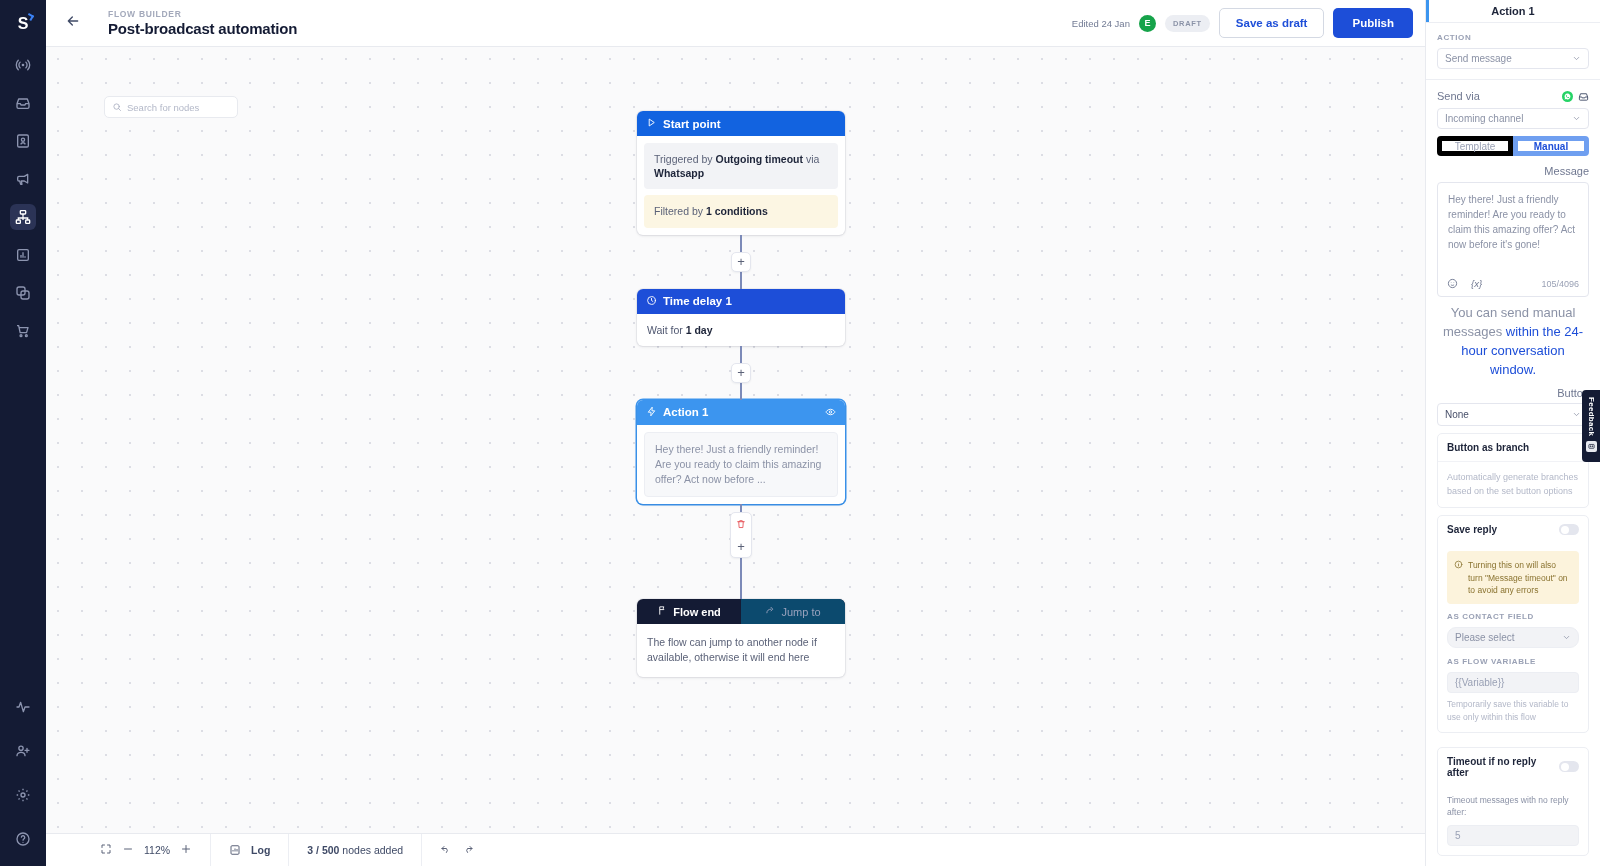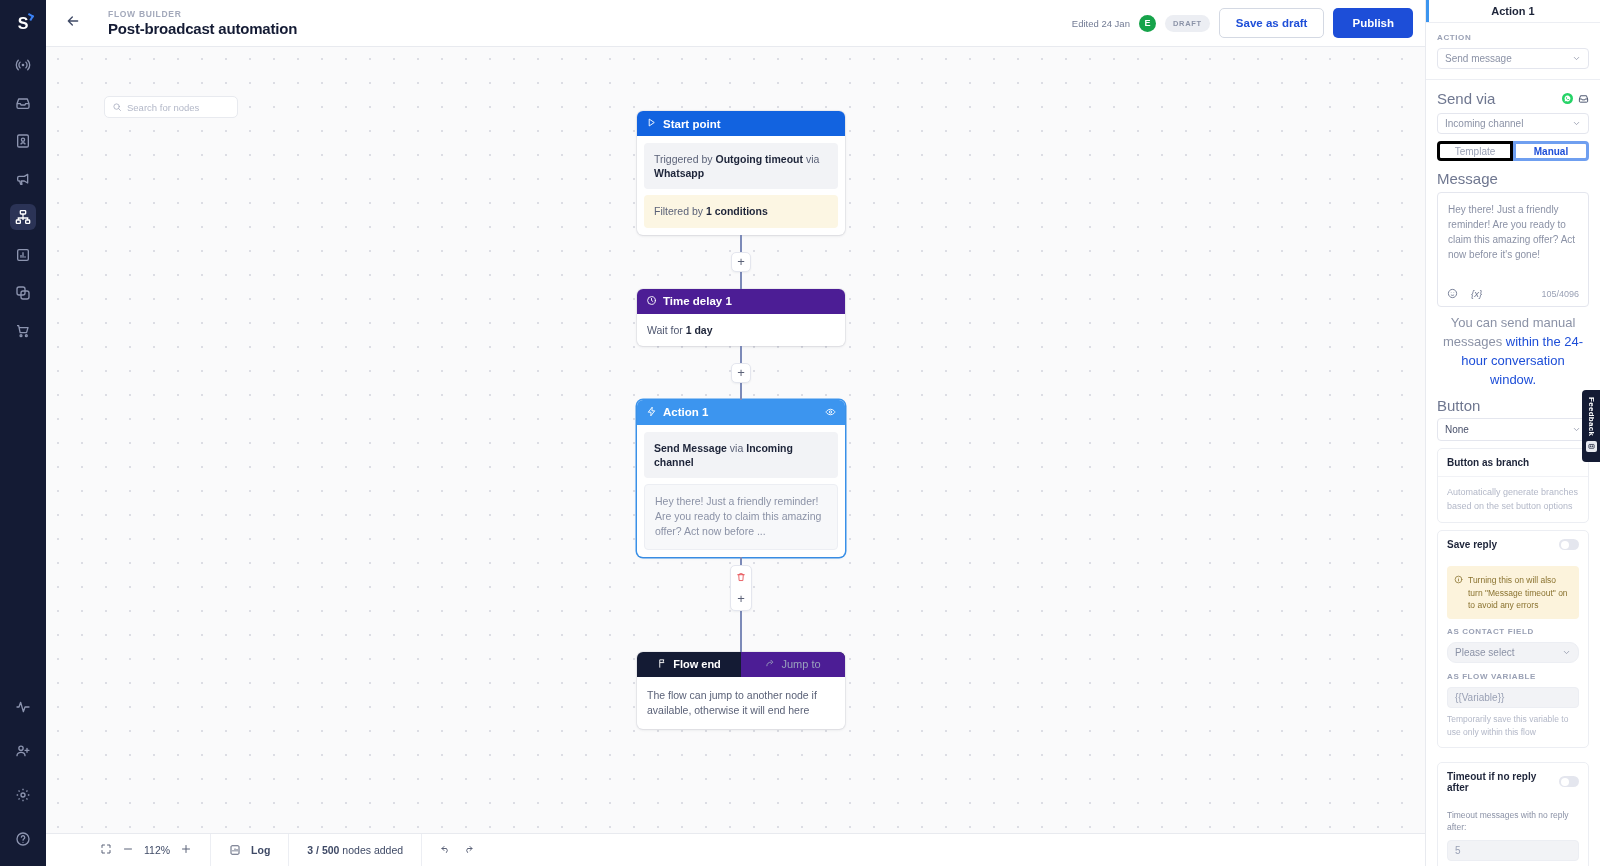--- a/index.html
+++ b/index.html
@@ -112,21 +112,21 @@
   
   #flow { position: absolute; left: 591px; top: 64px; width: 208px; z-index: 3; }
   .node { width: 208px; border-radius: 6px; background: #fff;
           box-shadow: 0 1px 3px rgba(20,27,52,.10), 0 0 0 1px rgba(20,27,52,.05); overflow: hidden; }
   .node-hd {
     height: 25px; display: flex; align-items: center; gap: 6px;
     padding: 0 9px; color: #fff; font-size: 11.5px; font-weight: 700;
   }
   .node-hd svg { width: 11px; height: 11px; flex: 0 0 11px; }
   .hd-start { background: #1263e0; }
-  .hd-delay { background: #4c1d95; align-items: center; }
+  .hd-delay { background: #1d4ed8; align-items: center; }
   .hd-action { background: #3c95ef; }
   .node-body { padding: 7px; display: flex; flex-direction: column; gap: 6px; }
   .chip { border-radius: 4px; padding: 9px 10px; font-size: 10.5px; line-height: 1.35; color: #5b6278; }
   .chip.grey { background: #f2f3f6; }
   .chip.cream { background: #fcf6e3; }
   .chip b { color: #1d2439; font-weight: 700; }
   .plain { padding: 10px; font-size: 10.5px; color: #4f5770; }
   .plain b { color: #1d2439; font-weight: 700; }
 
   .node.selected { box-shadow: 0 1px 3px rgba(20,27,52,.10), 0 0 0 1.5px #3c95ef; }
@@ -164,21 +164,21 @@
   .actionstack .cell.add { color: #5b6278; font-size: 13px; line-height: 1; }
 
   
   .endnode { width: 208px; border-radius: 6px; overflow: hidden; background: #fff;
              box-shadow: 0 1px 3px rgba(20,27,52,.10), 0 0 0 1px rgba(20,27,52,.05); }
   .endtabs { display: flex; height: 25px; background: #141b34; }
   .endtab {
     flex: 1 1 50%; display: flex; align-items: center; justify-content: center; gap: 5px;
     font-size: 11px; font-weight: 700; color: #ffffff; cursor: pointer;
   }
-  .endtab.dim { color: #9aa2bd; font-weight: 400; background: #4c1d95; }
+  .endtab.dim { color: #9aa2bd; font-weight: 400; background: #0c4a6e; }
   .endtab svg { width: 11px; height: 11px; }
   .endbody { padding: 11px 10px; font-size: 10.5px; line-height: 1.45; color: #5b6278; }
 
   
   #bottombar {
     height: 33px; flex: 0 0 33px; background: #fff; border-top: 1px solid #e8eaef;
     display: flex; align-items: center; padding-left: 54px; gap: 0;
   }
   .bseg { display: flex; align-items: center; gap: 10px; padding: 0 18px; height: 33px; border-right: 1px solid #eceef3; }
   .bseg:first-child { padding-left: 0; }
@@ -198,40 +198,40 @@
   #panel-hd {
     height: 23px; flex: 0 0 23px; display: flex; align-items: center; justify-content: center;
     border-bottom: 1px solid #eceef3; position: relative;
     font-size: 11px; font-weight: 700; color: #1d2439;
   }
   #panel-hd .accent { position: absolute; left: 0; top: 0; bottom: 0; width: 2.5px; background: #3c95ef; }
   #panel-body { flex: 1 1 auto; overflow: hidden; }
   .psec { padding: 10px 11px; border-bottom: 1px solid #eceef3; }
   .psec.nb { border-bottom: none; }
   .plabel-up { font-size: 8px; letter-spacing: 0.6px; color: #9aa1b5; font-weight: 600; text-transform: uppercase; margin-bottom: 6px; }
-  .plabel, .plabel-sm { font-size: 15px; color: #6f7siz; }
+  .plabel, .plabel-sm { font-size: 11px; color: #6f7siz; text-align: right; }
   .plabel, .plabel-sm { color: #6f7790; }
   .select {
     height: 21px; border: 1px solid #e4e6ee; border-radius: 4px; background: #fff;
     display: flex; align-items: center; padding: 0 7px;
     font-size: 10px; color: #8b92a6; cursor: pointer;
   }
   .select.filled { background: #f2f3f6; border-color: #eceef3; border-radius: 9px; }
   .select .cv { margin-left: auto; color: #8b92a6; display: flex; }
   .select .cv svg { width: 9px; height: 9px; }
   .row { display: flex; align-items: center; }
   .sendvia-icons { margin-left: auto; display: flex; align-items: center; gap: 5px; }
   .wa { width: 11px; height: 11px; border-radius: 50%; background: #25d366; display: flex; align-items: center; justify-content: center; }
   .wa svg { width: 7px; height: 7px; color: #fff; }
   .ib { color: #3f4a66; display: flex; }
   .ib svg { width: 11px; height: 11px; }
   .segctl { display: flex; margin-top: 7px; }
   .segbtn {
     flex: 1 1 50%; height: 20px; display: flex; align-items: center; justify-content: center;
-    font-size: 10px; border: 3px solid #000000; color: #9aa1b5; cursor: pointer; background: #fff;
+    font-size: 10px; border: 5px solid #000000; color: #9aa1b5; cursor: pointer; background: #fff;
   }
   .segbtn:first-child { border-radius: 4px 0 0 4px; }
   .segbtn:last-child { border-radius: 0 4px 4px 0; }
   .segbtn.on { border-color: #6f9ff0; color: #1d4ed8; font-weight: 700; }
   .ta {
     border: 1px solid #e4e6ee; border-radius: 4px; margin-top: 5px;
     min-height: 115px; display: flex; flex-direction: column;
   }
   .ta .txt { padding: 9px 10px 0; font-size: 10px; line-height: 1.5; color: #8b92a6; flex: 1 1 auto; }
   .ta .tools { display: flex; align-items: center; gap: 13px; padding: 6px 9px 7px; }
@@ -491,23 +491,20 @@
           </span>
           <span>Action 1</span>
           <span class="eye">
             <svg viewBox="0 0 24 24" fill="none" stroke="currentColor" stroke-width="2">
               <path d="M2 12s3.6-6 10-6 10 6 10 6-3.6 6-10 6-10-6-10-6z"></path>
                 <circle cx="12" cy="12" r="2.6"></circle>
             </svg>
           </span>
         </div>
         <div class="node-body">
-          <div class="chip grey">
-            <b>Send Message</b><span> via </span><b>Incoming channel</b>
-          </div>
           <div class="msgbox">Hey there! Just a friendly reminder! Are you ready to claim this amazing offer? Act now before ...</div>
         </div>
       </div>
 
       <div class="conn tall">
         <div class="actionstack">
           <div class="cell del">
             <span>
               <svg viewBox="0 0 24 24" fill="none" stroke="currentColor" stroke-width="2" stroke-linecap="round" stroke-linejoin="round">
                 <path d="M4 6.5h16M9 6.5V4h6v2.5M6.5 6.5l1 14h9l1-14"></path>

